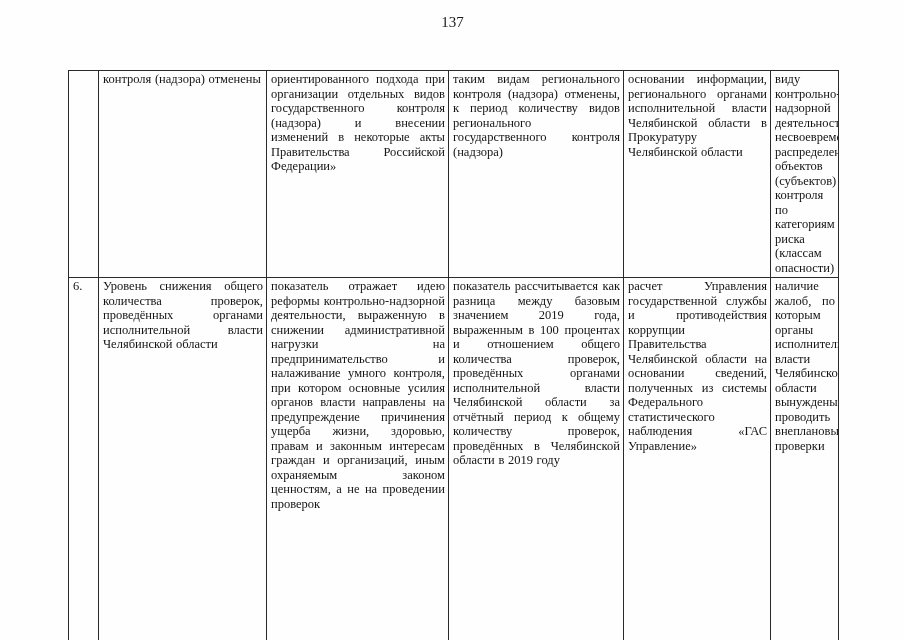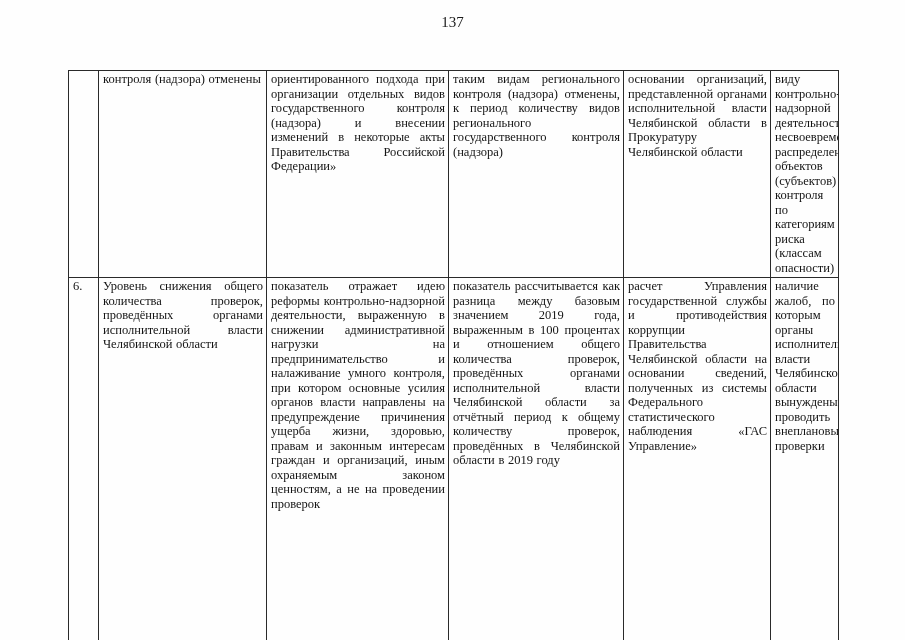--- a/index.html
+++ b/index.html
@@ -77,21 +77,21 @@
       <col class="c-4">
       <col class="c-5">
     </colgroup>
 
     <tbody>
         <tr class="row-cont">
       <td class="num-cell"></td>
       <td>контроля (надзора) отменены</td>
       <td>ориентированного подхода при организации отдельных видов государственного контроля (надзора) и внесении изменений в некоторые акты Правительства Российской Федерации»</td>
       <td>таким видам регионального контроля (надзора) отменены, к период количеству видов регионального государственного контроля (надзора)</td>
-      <td>основании организаций, представленной органами исполнительной власти Челябинской области в Прокуратуру Челябинской области</td>
+      <td>основании информации, регионального органами исполнительной власти Челябинской области в Прокуратуру Челябинской области</td>
       <td>виду контрольно-надзорной деятельности; несвоевременное распределение объектов (субъектов) контроля по категориям риска (классам опасности)</td>
     </tr>
 
     <tr class="row-main">
       <td class="num-cell">6.</td>
       <td>Уровень снижения общего количества проверок, проведённых органами исполнительной власти Челябинской области</td>
       <td>показатель отражает идею реформы контрольно-надзорной деятельности, выраженную в снижении административной нагрузки на предпринимательство и налаживание умного контроля, при котором основные усилия органов власти направлены на предупреждение причинения ущерба жизни, здоровью, правам и законным интересам граждан и организаций, иным охраняемым законом ценностям, а не на проведении проверок</td>
       <td>показатель рассчитывается как разница между базовым значением 2019 года, выраженным в 100 процентах и отношением общего количества проверок, проведённых органами исполнительной власти Челябинской области за отчётный период к общему количеству проверок, проведённых в Челябинской области в 2019 году</td>
       <td>расчет Управления государственной службы и противодействия коррупции Правительства Челябинской области на основании сведений, полученных из системы Федерального статистического наблюдения «ГАС Управление»</td>
       <td>наличие жалоб, по которым органы исполнительной власти Челябинской области вынуждены проводить внеплановые проверки</td>

